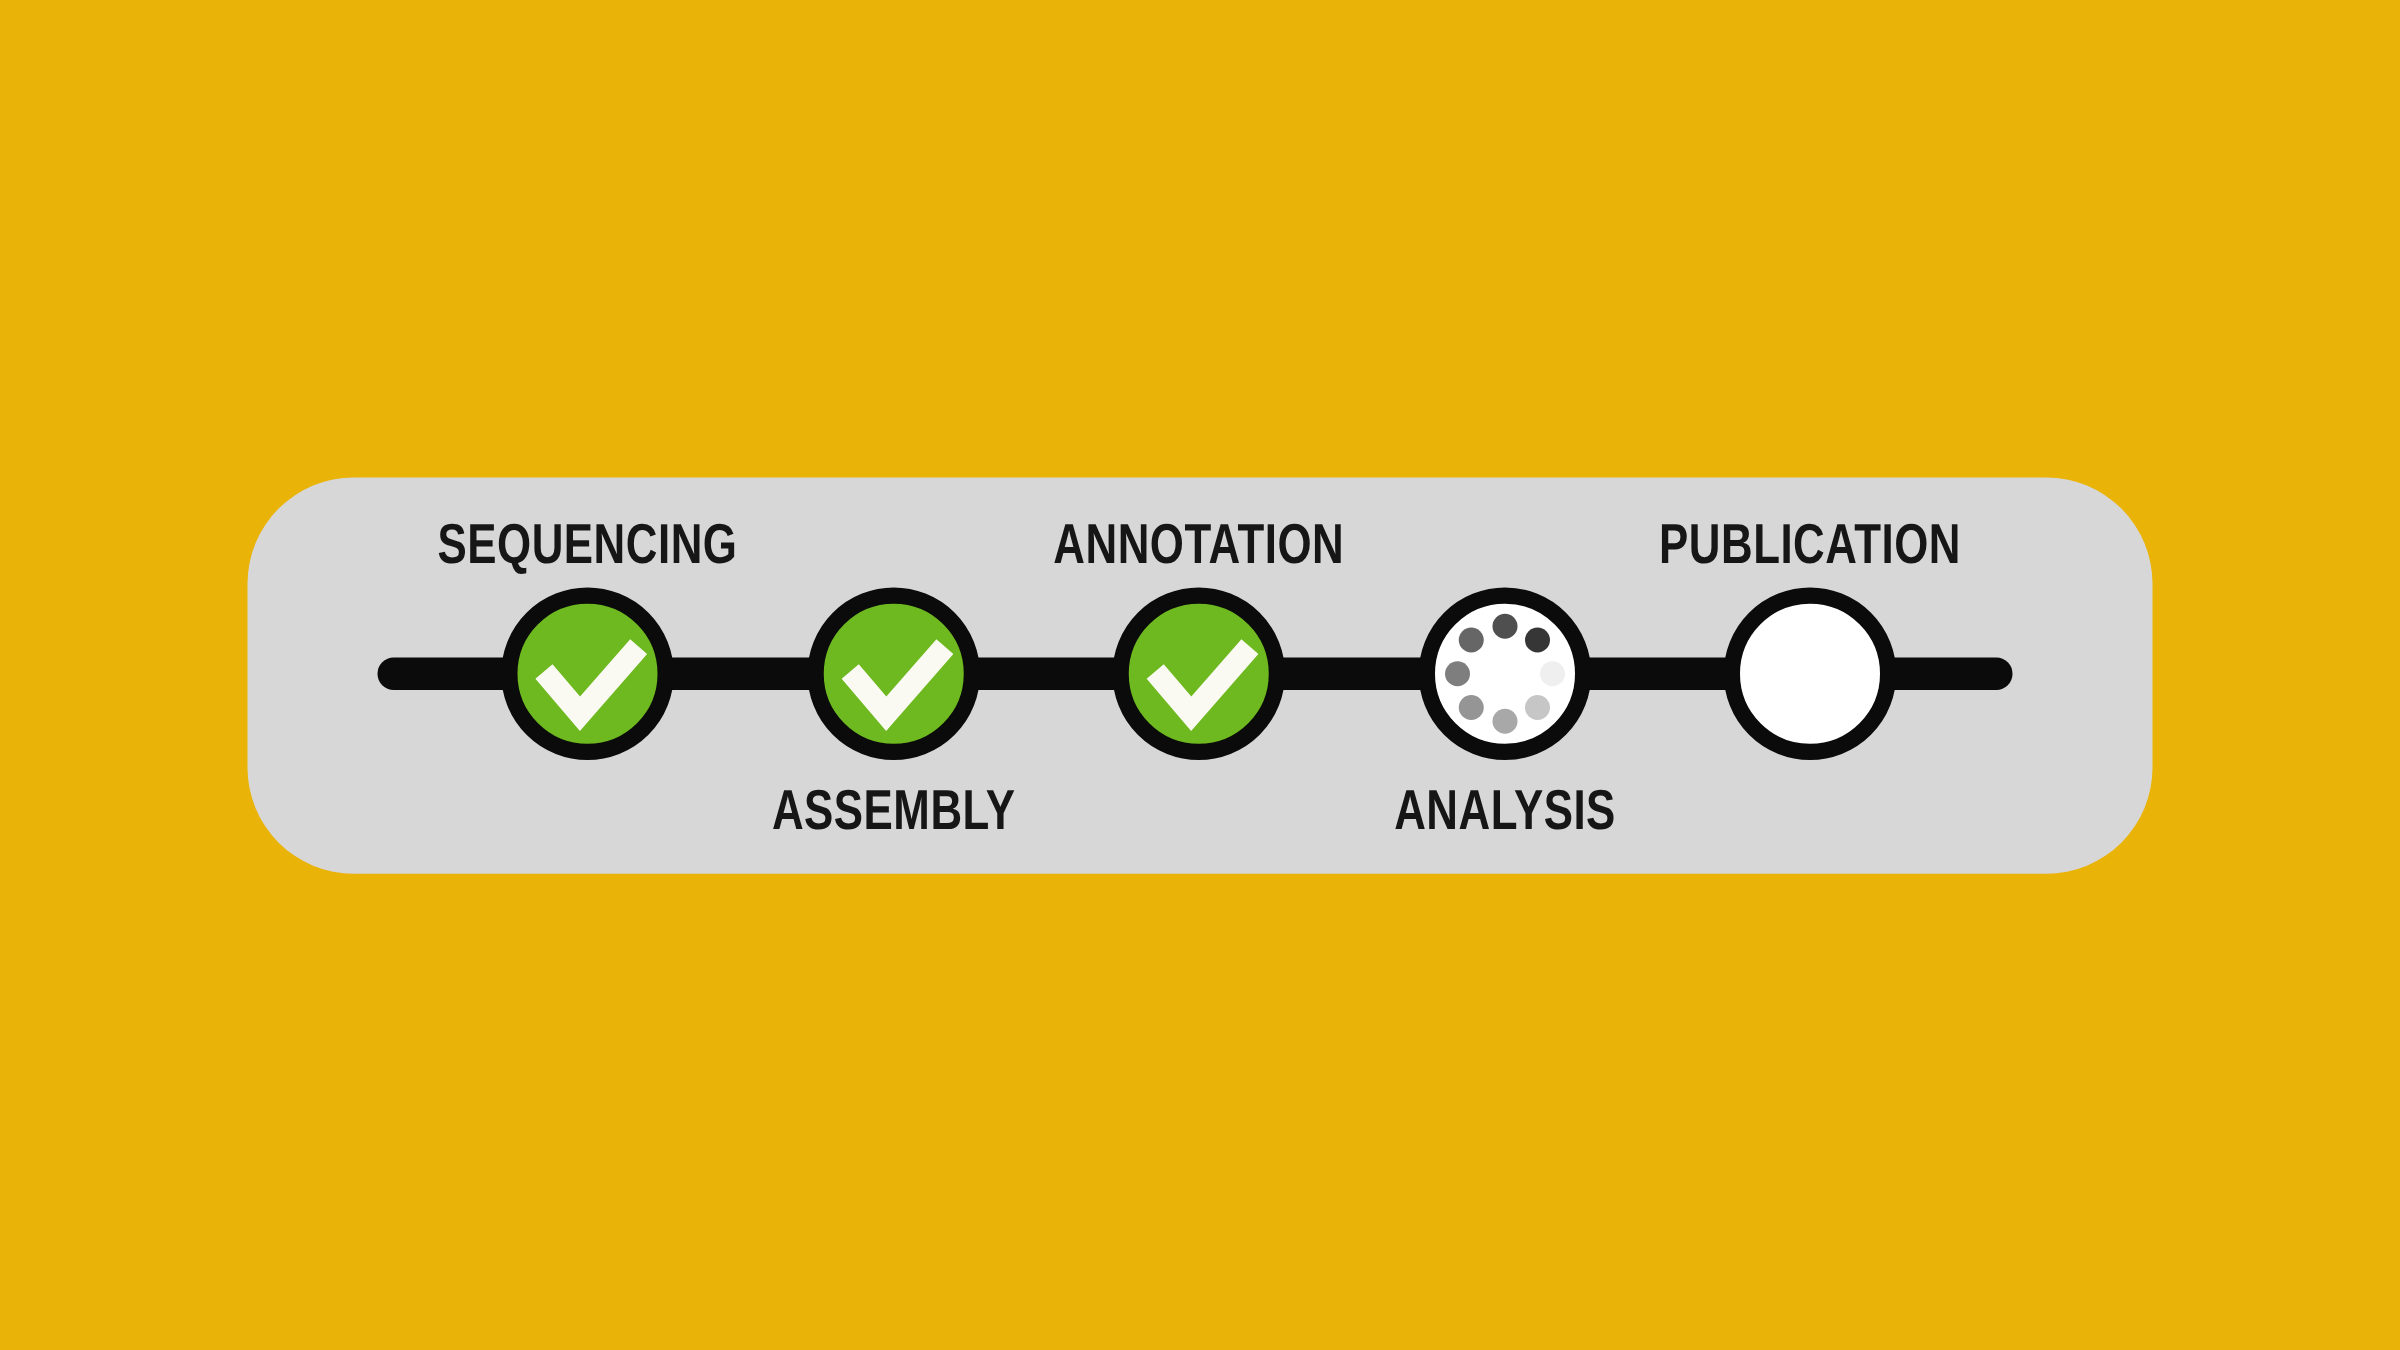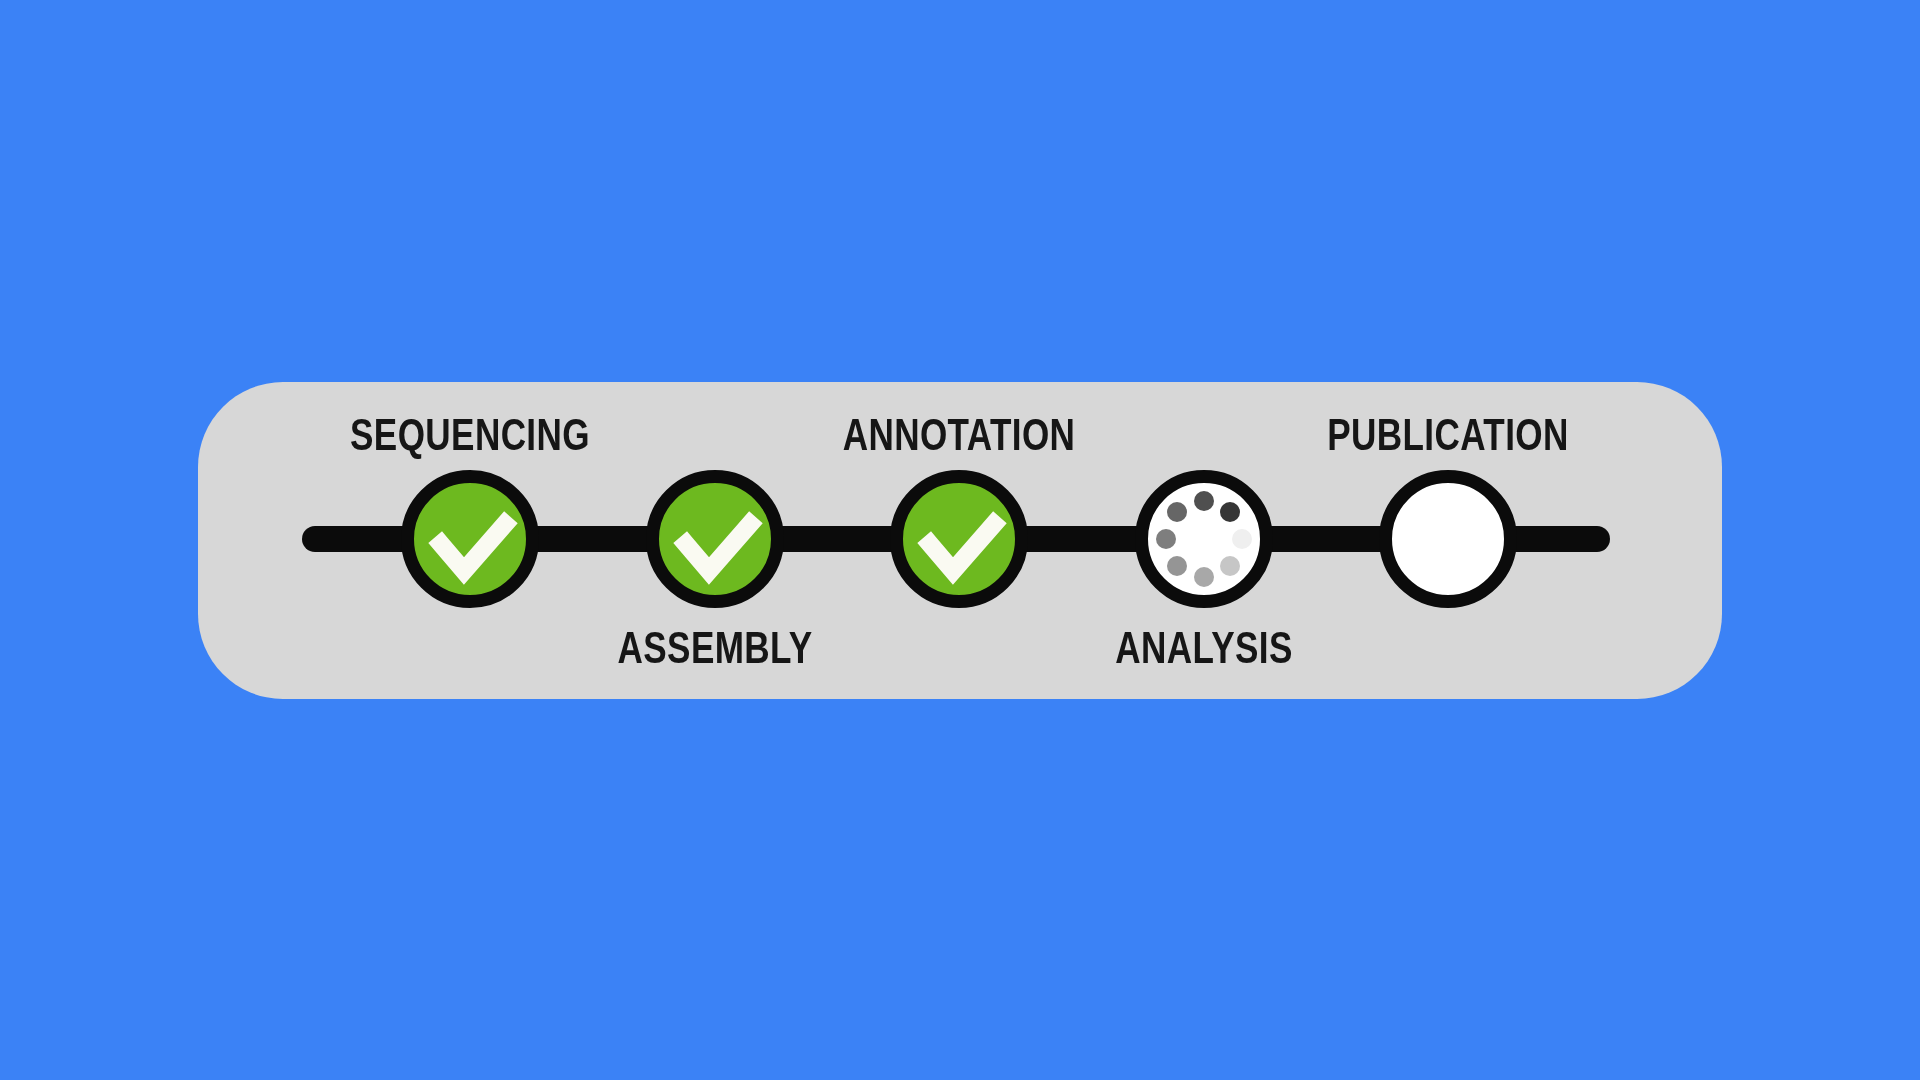--- a/index.html
+++ b/index.html
@@ -1,20 +1,20 @@
 <!DOCTYPE html>
 <html><head>
 <meta charset="utf-8">
 <style>
   html, body { margin: 0; padding: 0; background: #ffffff; }
   #canvas {
     position: relative;
     width: 1920px;
     height: 1080px;
-    background: #3b82f6;
+    background: #eab308;
     overflow: hidden;
     font-family: "Liberation Sans", sans-serif;
   }
   .band {
     position: absolute;
     left: 198px; top: 382px;
     width: 1524px; height: 317px;
     border-radius: 85px;
   }
   .timeline-line {

